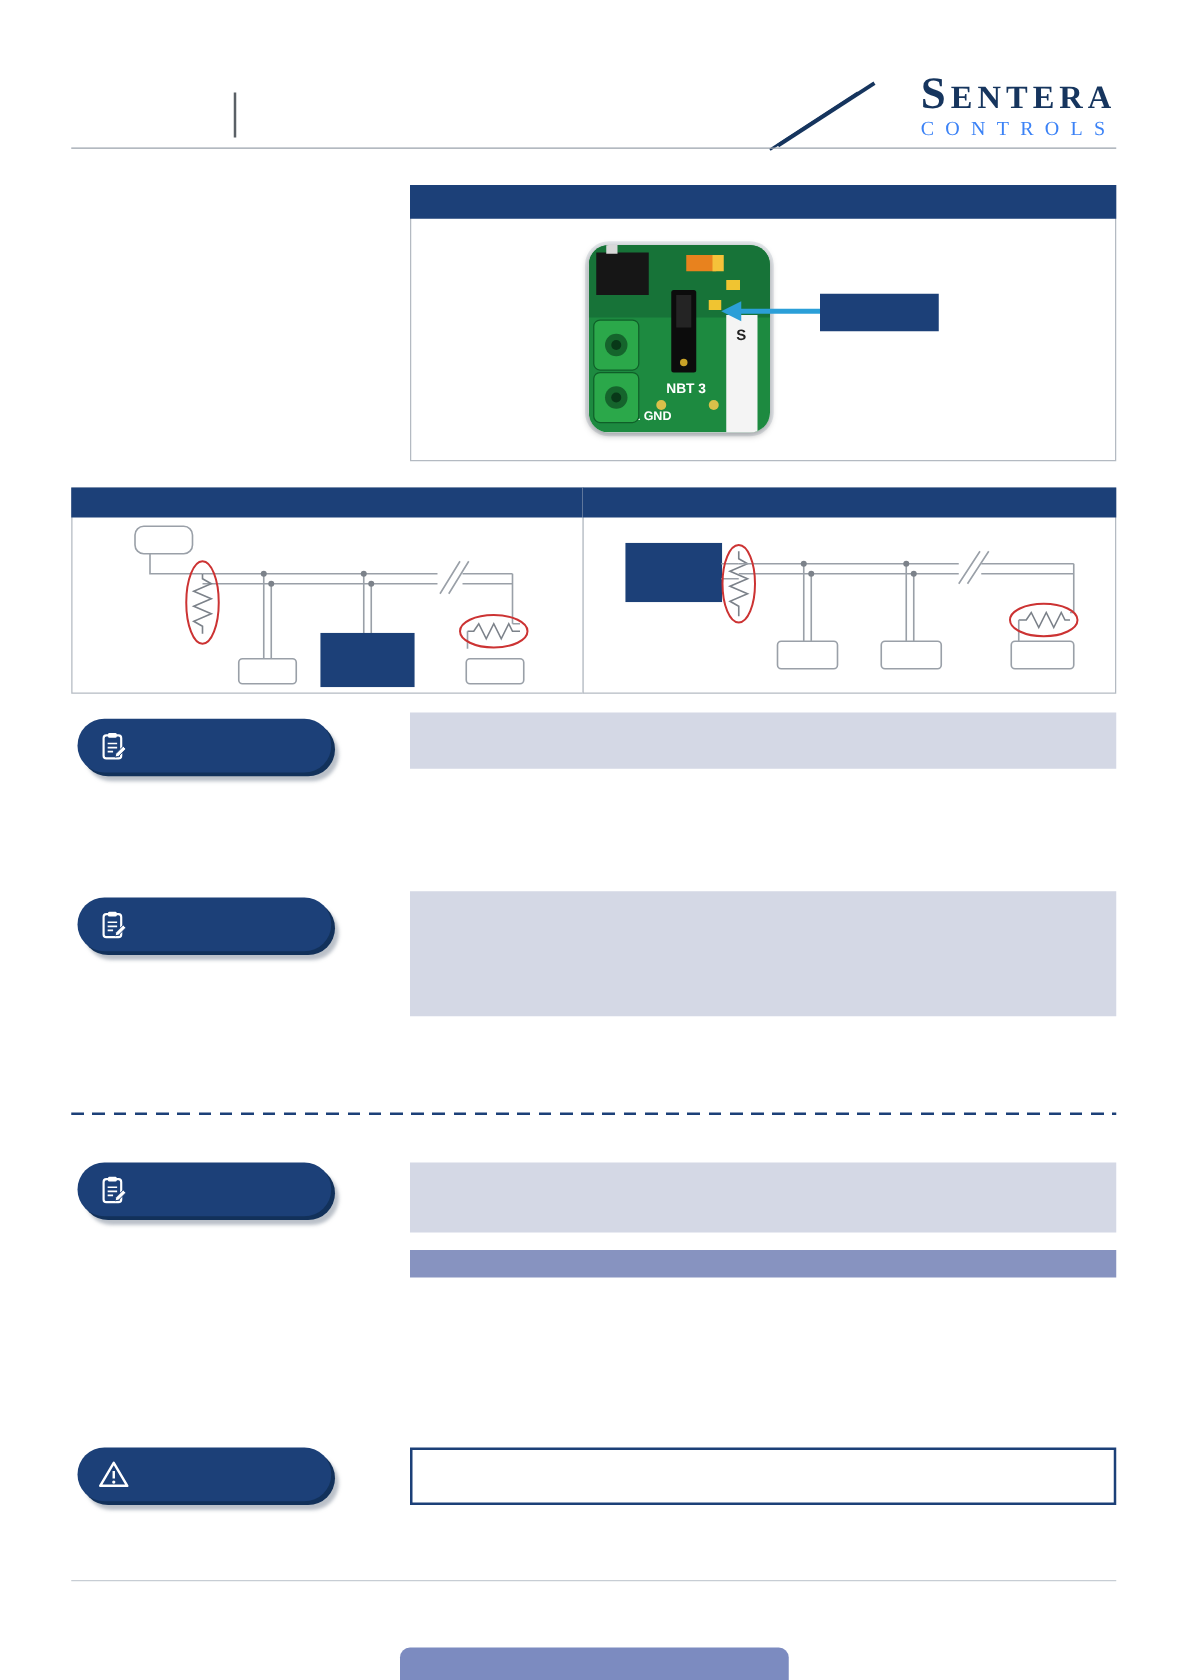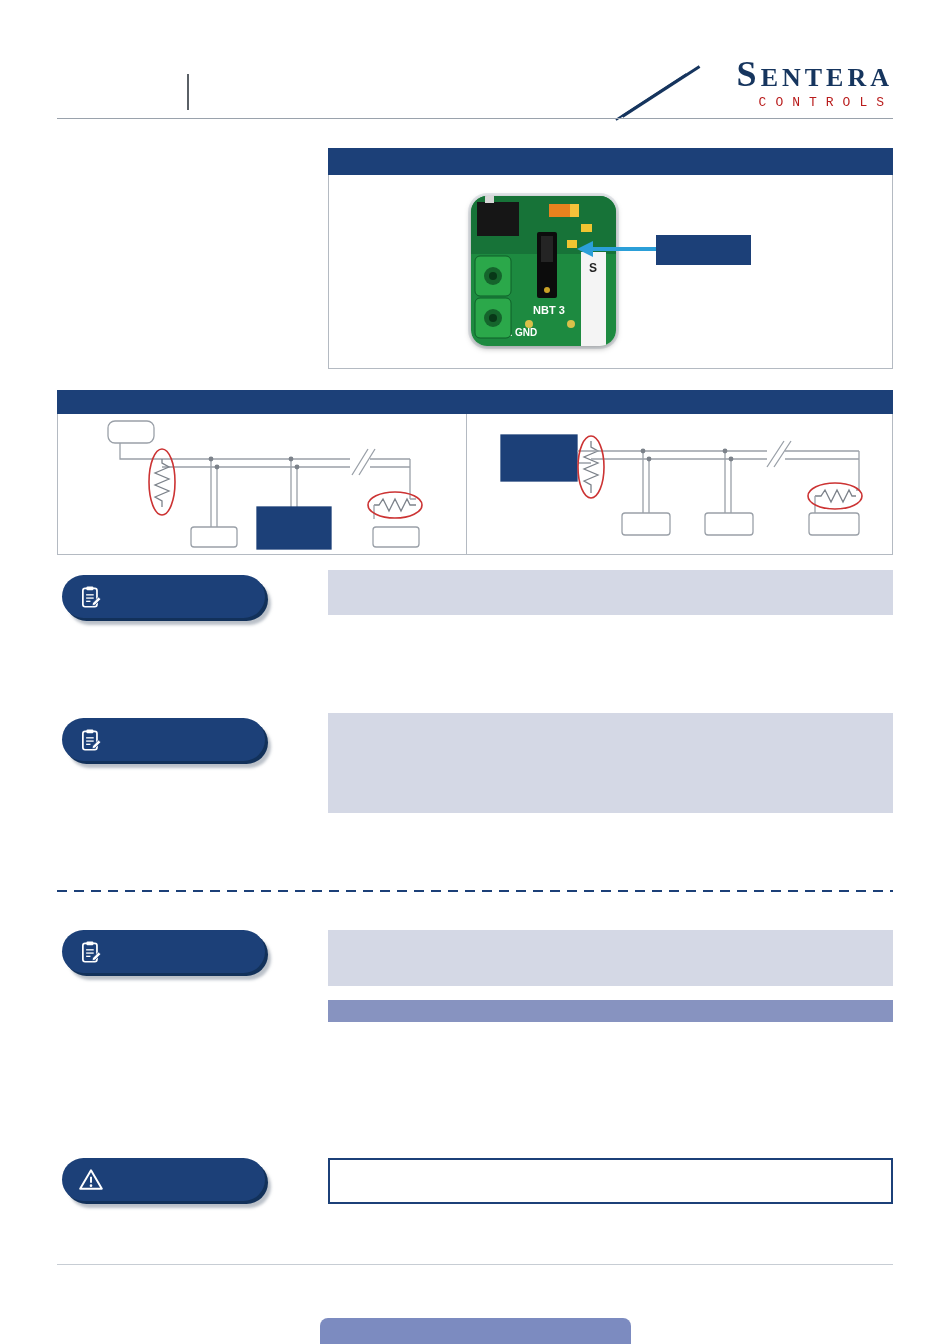--- a/index.html
+++ b/index.html
@@ -9,21 +9,21 @@
     position:relative; width:950px; height:1344px; background:#ffffff;
     overflow:hidden; margin:0 auto;
   }
 
   
   .header-divider { position:absolute; left:187px; top:74px; width:2px; height:36px; background:#5a6066; }
   .top-rule { position:absolute; left:57px; top:118px; width:836px; height:1px; background:#9aa2ac; }
   .logo { position:absolute; right:57px; top:56px; width:230px; text-align:right; color:#16355e; }
   .logo-word { font-family:"Liberation Serif", serif; font-weight:bold; font-style:normal; font-size:26px; letter-spacing:4px; line-height:1; position:relative; }
   .logo-word::first-letter { font-size:36px; }
-  .logo-sub { font-family:Liberation Mono, monospace; font-size:13px; letter-spacing:9px; margin-top:3px; color:#b91c1c; }
+  .logo-sub { font-family:Liberation Serif, serif; font-size:16px; letter-spacing:9px; margin-top:3px; color:#3b82f6; }
   .logo-slash { position:absolute; left:-48px; top:34px; width:92px; height:3px; background:#16355e; transform:rotate(-33deg); }
   .logo-slash2 { position:absolute; left:-54px; top:40px; width:84px; height:1.5px; background:#16355e; transform:rotate(-33deg); }
 
   
   .panel { position:absolute; border:1px solid #b4bac2; background:#fff; }
   .panel-header { position:absolute; left:-1px; top:-1px; right:-1px; height:27px; background:#1c4078; color:#fff; font-size:13px; line-height:27px; padding-left:10px; }
   .panel-header.small { height:24px; line-height:24px; }
 
   #jumper-panel { left:328px; top:148px; width:565px; height:221px; }
   #wiring-left  { left:57px;  top:390px; width:410px; height:165px; }

